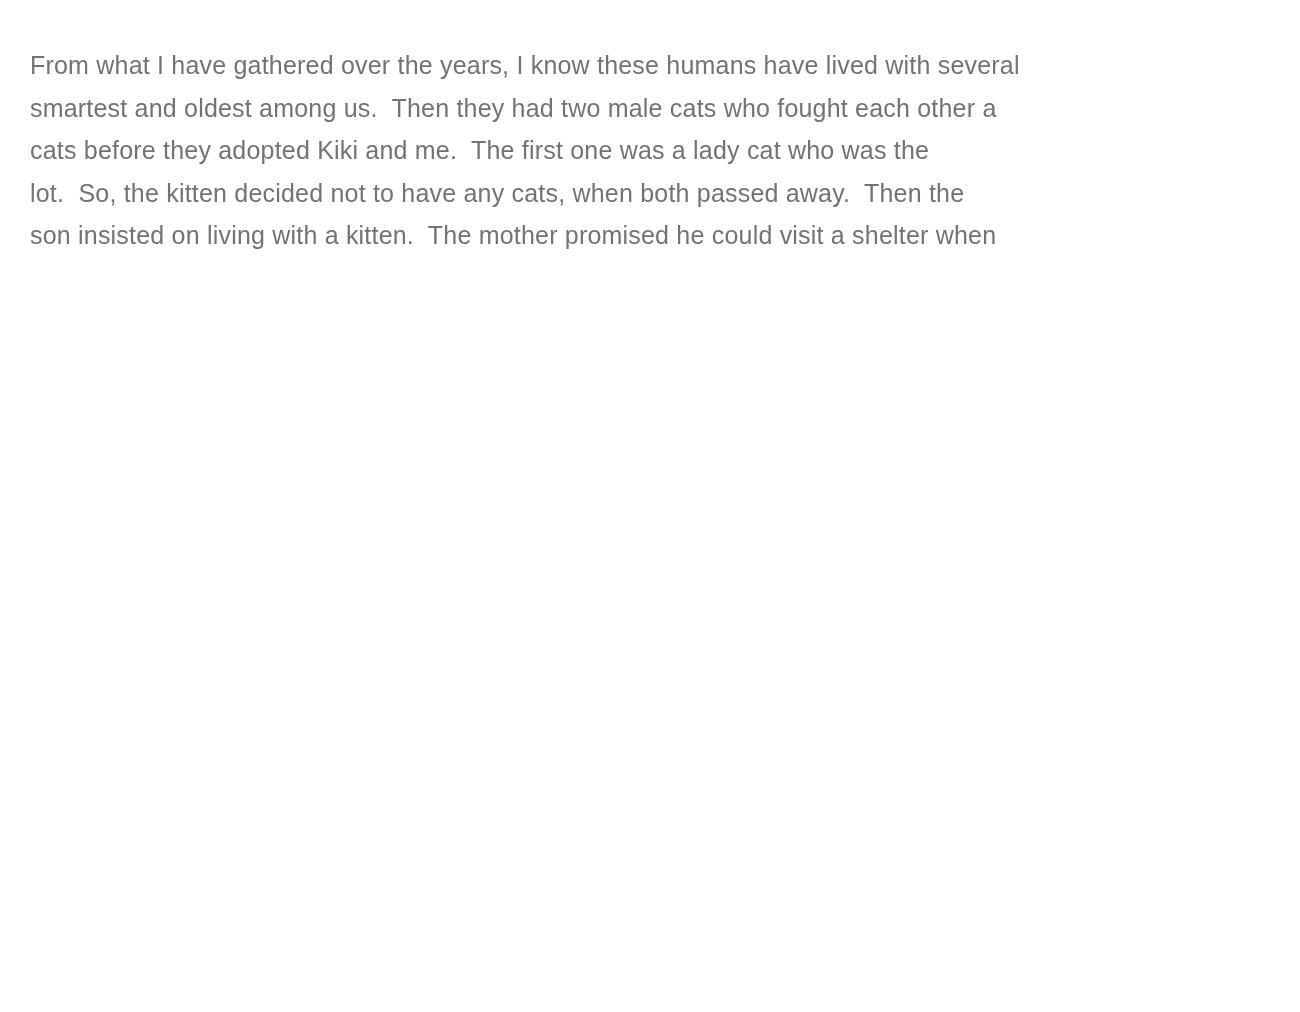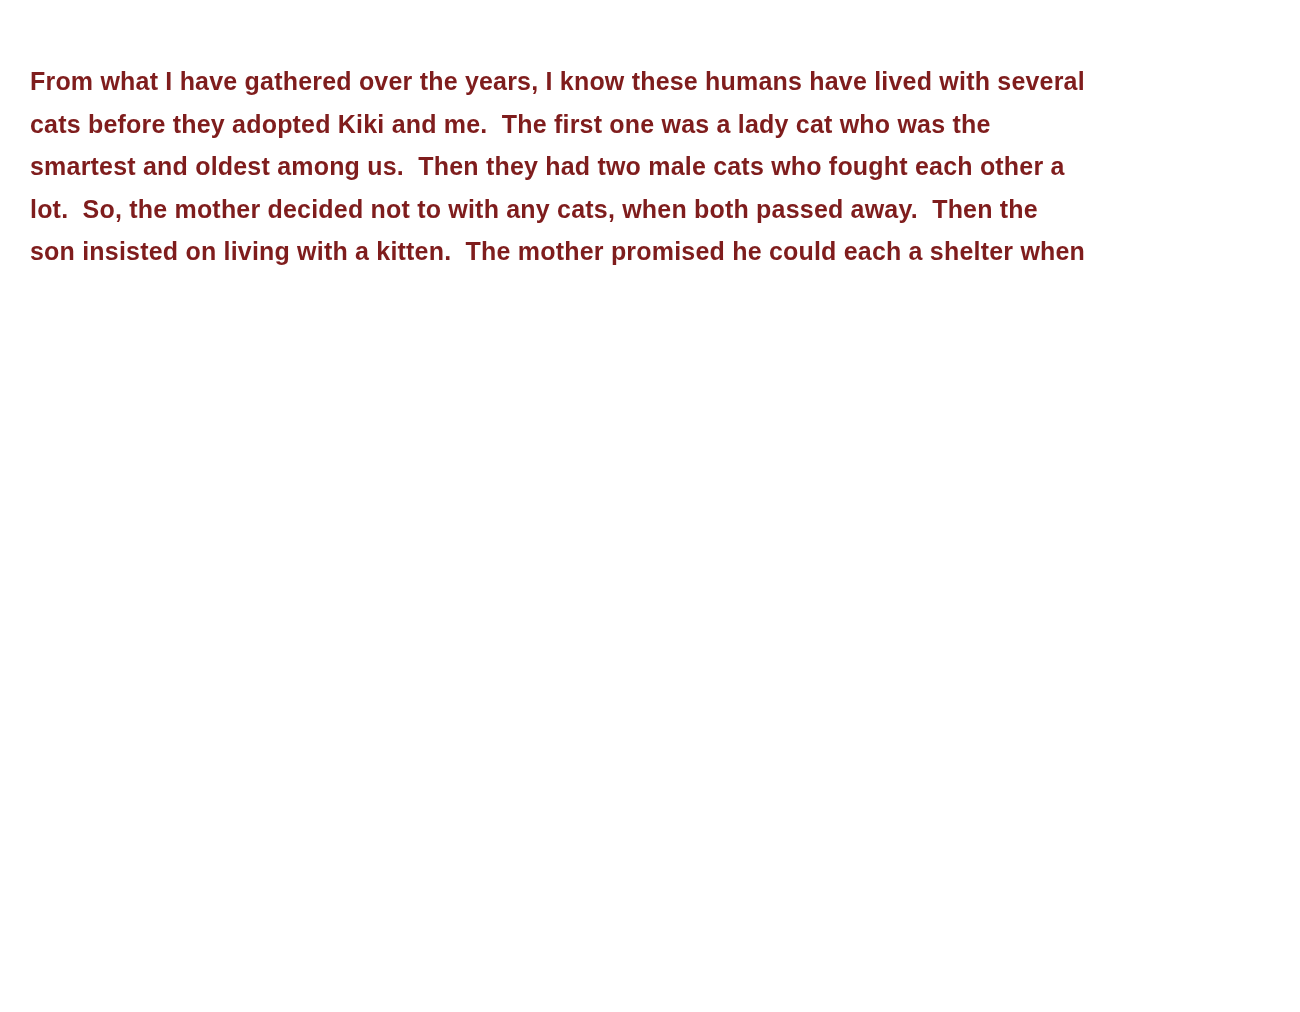--- a/index.html
+++ b/index.html
@@ -14,35 +14,34 @@
     font-family: "Liberation Sans", "DejaVu Sans", sans-serif;
   }
   .page {
     width: 1300px;
     height: 1012px;
     background: #ffffff;
     box-sizing: border-box;
     padding: 44px 28px 0 30px;
   }
   .text-block {
-    color: #7f1d1d;
+    color: #737373;
     font-size: 25px;
     line-height: 42.6px;
-    font-weight: 700;
+    font-weight: 400;
     letter-spacing: 0.2px;
-    margin-top: 16px;
   }
   .text-line {
     white-space: pre; 
   }
 </style>
 </head>
 <body>
 
 <div class="page">
   <div class="text-block">
     <div class="text-line">From what I have gathered over the years, I know these humans have lived with several</div>
+    <div class="text-line">smartest and oldest among us.  Then they had two male cats who fought each other a</div>
     <div class="text-line">cats before they adopted Kiki and me.  The first one was a lady cat who was the</div>
-    <div class="text-line">smartest and oldest among us.  Then they had two male cats who fought each other a</div>
-    <div class="text-line">lot.  So, the mother decided not to with any cats, when both passed away.  Then the</div>
-    <div class="text-line">son insisted on living with a kitten.  The mother promised he could each a shelter when</div>
+    <div class="text-line">lot.  So, the kitten decided not to have any cats, when both passed away.  Then the</div>
+    <div class="text-line">son insisted on living with a kitten.  The mother promised he could visit a shelter when</div>
   </div>
 </div>
 
 </body></html>

